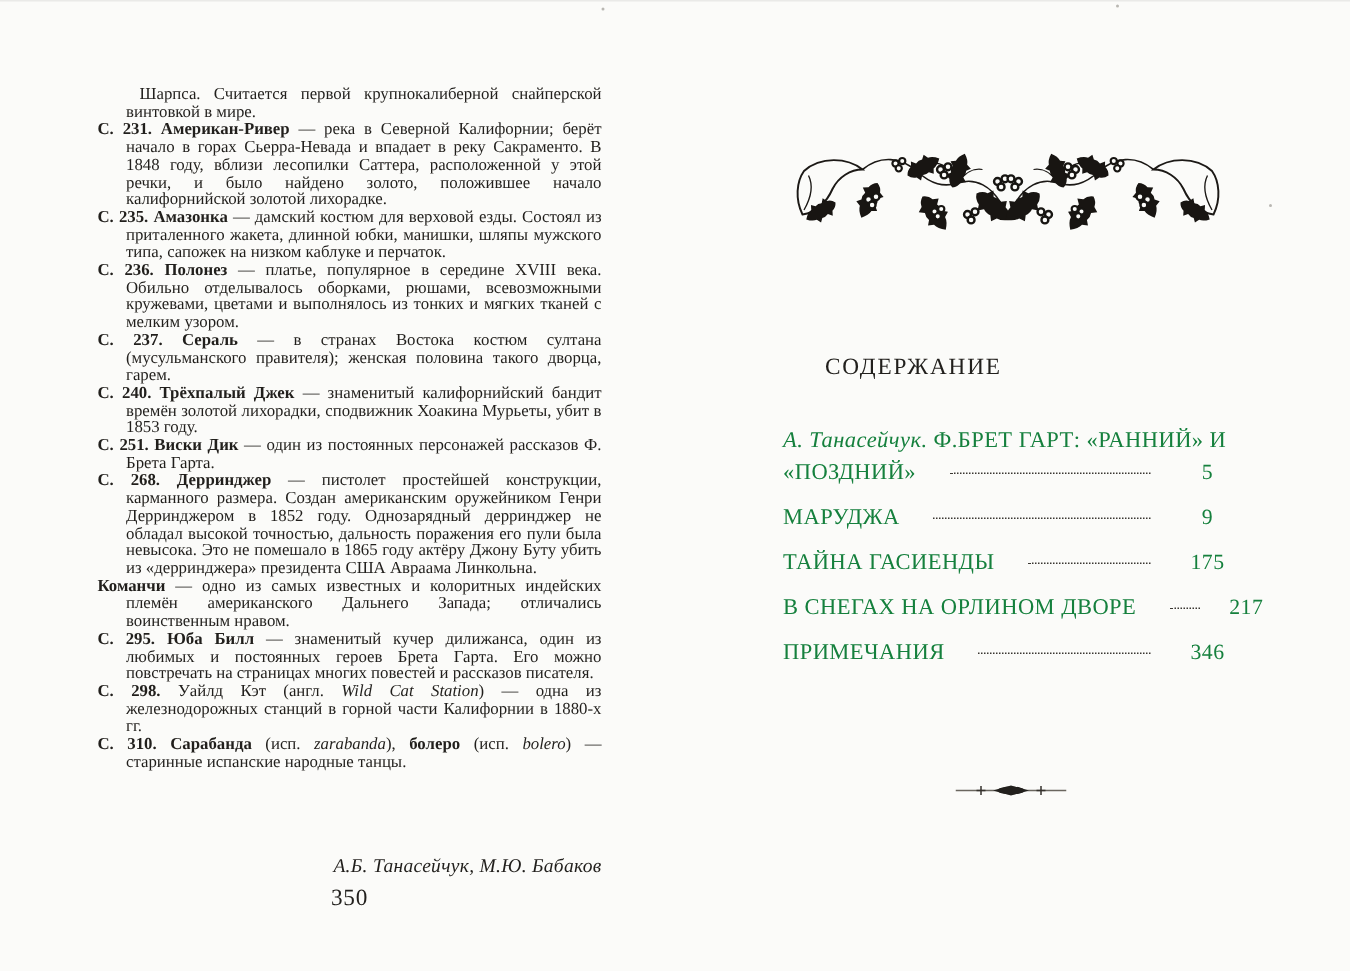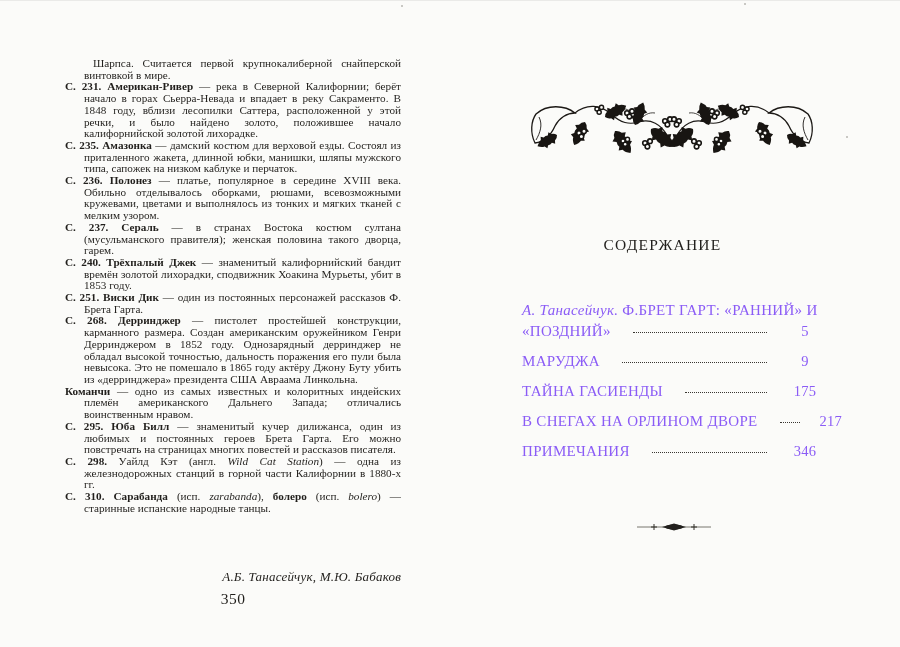--- a/index.html
+++ b/index.html
@@ -27,26 +27,26 @@
     text-align:right;font-style:italic;font-size:13px;letter-spacing:.2px;
   }
   .folio{
     position:absolute;left:65px;top:590px;width:336px;
     text-align:center;font-size:15.5px;letter-spacing:.5px;
   }
 
   
   .ornament{position:absolute;left:527px;top:95px;}
   .contents-title{
-    position:absolute;left:512px;top:236px;width:301px;margin:0;
-    text-align:center;font-size:15.5px;font-weight:normal;letter-spacing:1.2px;
+    position:absolute;left:550px;top:236px;width:301px;margin:0;
+    text-align:left;font-size:15.5px;font-weight:normal;letter-spacing:1.2px;
   }
   .toc{
-    position:absolute;left:522px;top:300px;width:301px;
-    font-size:15px;letter-spacing:.3px;color:#8b5cf6;
+    position:absolute;left:522px;top:284px;width:301px;
+    font-size:15px;letter-spacing:.3px;color:#15803d;
   }
   .toc-item{margin:0 0 9px 0;line-height:21px;}
   .toc-pre{white-space:nowrap;}
   .toc-row{display:flex;align-items:baseline;gap:12px;}
   .toc-label{white-space:nowrap;}
   .leader{flex:1;margin:0 8px 0 10px;border-bottom:1.6px dotted #3a3732;position:relative;top:-3.5px;min-width:20px;}
   .toc-page{width:36px;text-align:center;font-size:14.5px;}
   .divider{position:absolute;left:637px;top:521px;}
 </style>
 </head>

